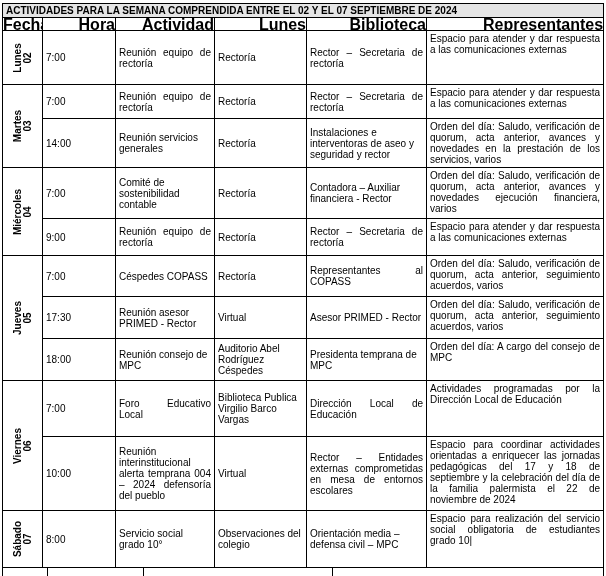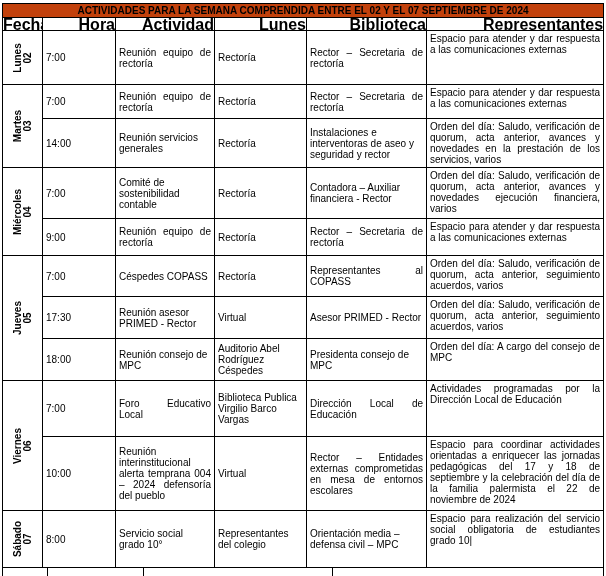--- a/index.html
+++ b/index.html
@@ -11,22 +11,22 @@
     position:absolute;left:2px;top:3px;width:601px;
     border-collapse:collapse;table-layout:fixed;
   }
   .schedule td,.schedule th{
     border:1px solid #000;
     font-size:10px;line-height:11px;color:#000;
     padding:1px 3px;vertical-align:middle;overflow:hidden;
     word-spacing:normal;
   }
   .title-cell{
-    font-weight:bold;text-align:center;font-size:10px;height:11px;padding:0 2px;
-    background:#c2410c;
+    font-weight:bold;text-align:left;font-size:10px;height:11px;padding:0 2px;
+    background:#e5e5e5;
   }
   .schedule th{
     font-weight:bold;text-align:right;font-size:16px;height:12px;padding:0;
   }
   td.day-cell{position:relative;padding:0;}
   .day-label{
     position:absolute;left:50%;top:50%;
     transform:translate(-50%,-50%) rotate(-90deg);
     font-weight:bold;font-size:10px;line-height:10px;
     white-space:pre-line;text-align:center;
@@ -122,21 +122,21 @@
           <td class="ctr">17:30</td>
           <td class="ctr">Reunión asesor PRIMED - Rector</td>
           <td class="ctr">Virtual</td>
           <td class="ctr">Asesor PRIMED - Rector</td>
           <td class="obs"><b>Orden del día:</b> Saludo, verificación de quorum, acta anterior, seguimiento acuerdos, varios</td>
         </tr>
         <tr style="height: 42px;">
           <td class="ctr">18:00</td>
           <td class="ctr">Reunión consejo de MPC</td>
           <td class="ctr">Auditorio Abel Rodríguez Céspedes</td>
-          <td class="ctr">Presidenta consejo de MPC</td>
+          <td class="ctr">Presidenta temprana de MPC</td>
           <td class="obs"><b>Orden del día:</b> A cargo del consejo de MPC</td>
         </tr>
         <tr style="height: 56px;">
           <td class="day-cell" rowspan="2">
             <div class="day-label">Viernes 06</div>
           </td>
           <td class="ctr">7:00</td>
           <td class="just">Foro Educativo Local</td>
           <td class="ctr">Biblioteca Publica Virgilio Barco Vargas</td>
           <td class="just">Dirección Local de Educación</td>
@@ -149,21 +149,21 @@
           <td class="just">Rector – Entidades externas comprometidas en mesa de entornos escolares</td>
           <td class="obs">Espacio para coordinar actividades orientadas a enriquecer las jornadas pedagógicas del 17 y 18 de septiembre y la celebración del día de la familia palermista el 22 de noviembre de 2024</td>
         </tr>
         <tr style="height: 57px;">
           <td class="day-cell" rowspan="1">
             <div class="day-label">Sábado
 07</div>
           </td>
           <td class="ctr">8:00</td>
           <td class="ctr">Servicio social grado 10°</td>
-          <td class="ctr">Representantes del colegio</td>
+          <td class="ctr">Observaciones del colegio</td>
           <td class="ctr">Orientación media – defensa civil – MPC</td>
           <td class="obs">Espacio para realización del servicio social obligatoria de estudiantes grado 10|</td>
         </tr>
       </tbody>
   </table>
 
   <div>
     <div class="stub" style="left:2px"></div>
     <div class="stub" style="left:47px"></div>
     <div class="stub" style="left:143px"></div>

